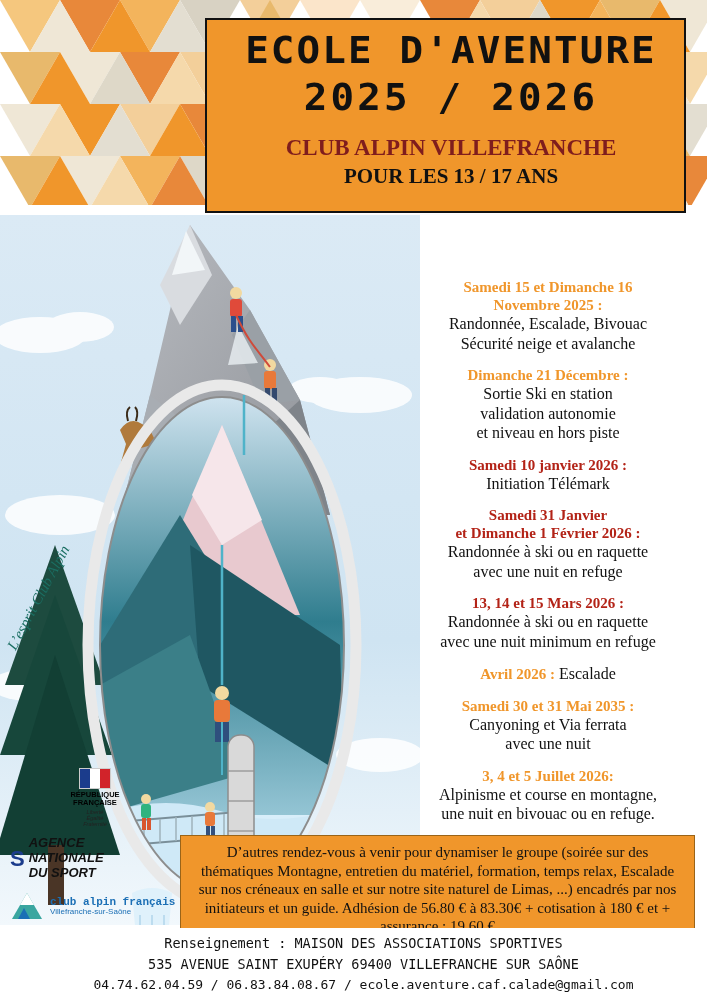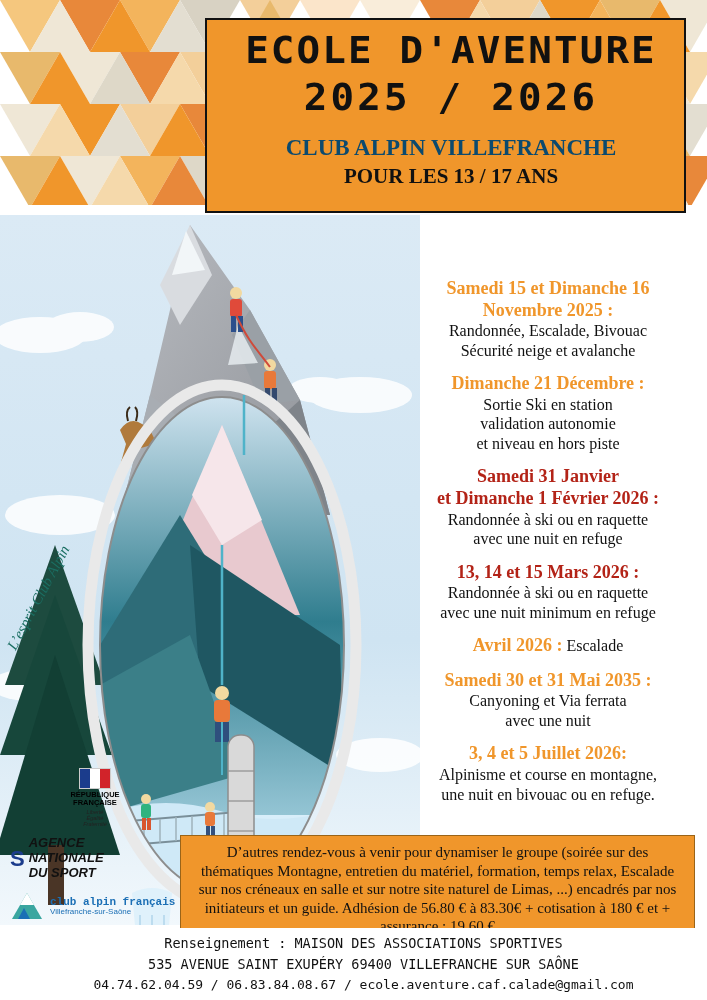--- a/index.html
+++ b/index.html
@@ -33,41 +33,41 @@
   .title-year{
     font-family:"DejaVu Sans Mono", monospace;
     font-weight:bold;
     font-size:37px;letter-spacing:3px;color:#111;
     margin-top:8px;line-height:1.05;
     transform:scaleX(1.06);
   }
   .title-sub{
     margin-top:16px;
     font-family:"Liberation Serif", serif;
-    font-weight:bold;font-size:23px;color:#0c4a6e;line-height:1.25;
+    font-weight:bold;font-size:23px;color:#7f1d1d;line-height:1.25;
   }
   .title-sub2{
     font-family:"Liberation Serif", serif;
     font-weight:bold;font-size:21px;color:#111;margin-top:2px;
   }
 
   
   .left-head{position:absolute;left:0;top:248px;width:250px;text-align:center;color:#b32317;}
   .lh1{font-size:25px;font-weight:bold;line-height:1.15;}
   .lh2{font-size:25px;font-weight:bold;line-height:1.15;}
   .lh3{font-size:25px;font-weight:bold;line-height:1.15;}
   .lh4{font-size:18px;color:#1a1a1a;font-weight:normal;margin-top:6px;line-height:1.2;}
 
   
   .illus{position:absolute;left:0;top:215px;width:420px;height:710px;overflow:hidden;}
 
   
   .program{position:absolute;left:398px;top:278px;width:300px;text-align:center;}
   .ev{margin-bottom:13px;}
-  .ev .d{color:#f0962b;font-weight:bold;font-size:18px;line-height:1.2;}
+  .ev .d{color:#f0962b;font-weight:bold;font-size:15px;line-height:1.2;}
   .ev .d.red{color:#b32317;}
   .ev .t{color:#111;font-size:16px;line-height:1.22;}
   .ev.inline .d{display:inline;}
   .ev.inline .t{display:inline;}
 
   
   .note{
     position:absolute;left:180px;top:835px;width:515px;height:112px;
     background:#f0962b;border:1px solid #9a6418;box-sizing:border-box;
     padding:7px 10px;text-align:center;font-size:15px;line-height:1.24;color:#111;
@@ -368,20 +368,24 @@
 Sécurité neige et avalanche</div>
     </div>
 
     <div class="ev">
       <div class="d" style="white-space:pre-line">Dimanche 21 Décembre :</div>
       <div class="t" style="white-space:pre-line">Sortie Ski en station
 validation autonomie
 et niveau en hors piste</div>
     </div>
 
+    <div class="ev">
+      <div class="d red" style="white-space:pre-line">Samedi 10 janvier 2026 :</div>
+      <div class="t" style="white-space:pre-line">Initiation Télémark</div>
+    </div>
 
     <div class="ev">
       <div class="d red" style="white-space:pre-line">Samedi 31 Janvier
 et Dimanche 1 Février 2026 :</div>
       <div class="t" style="white-space:pre-line">Randonnée à ski ou en raquette
 avec une nuit en refuge</div>
     </div>
 
     <div class="ev">
       <div class="d red" style="white-space:pre-line">13, 14 et 15 Mars 2026 :</div>

